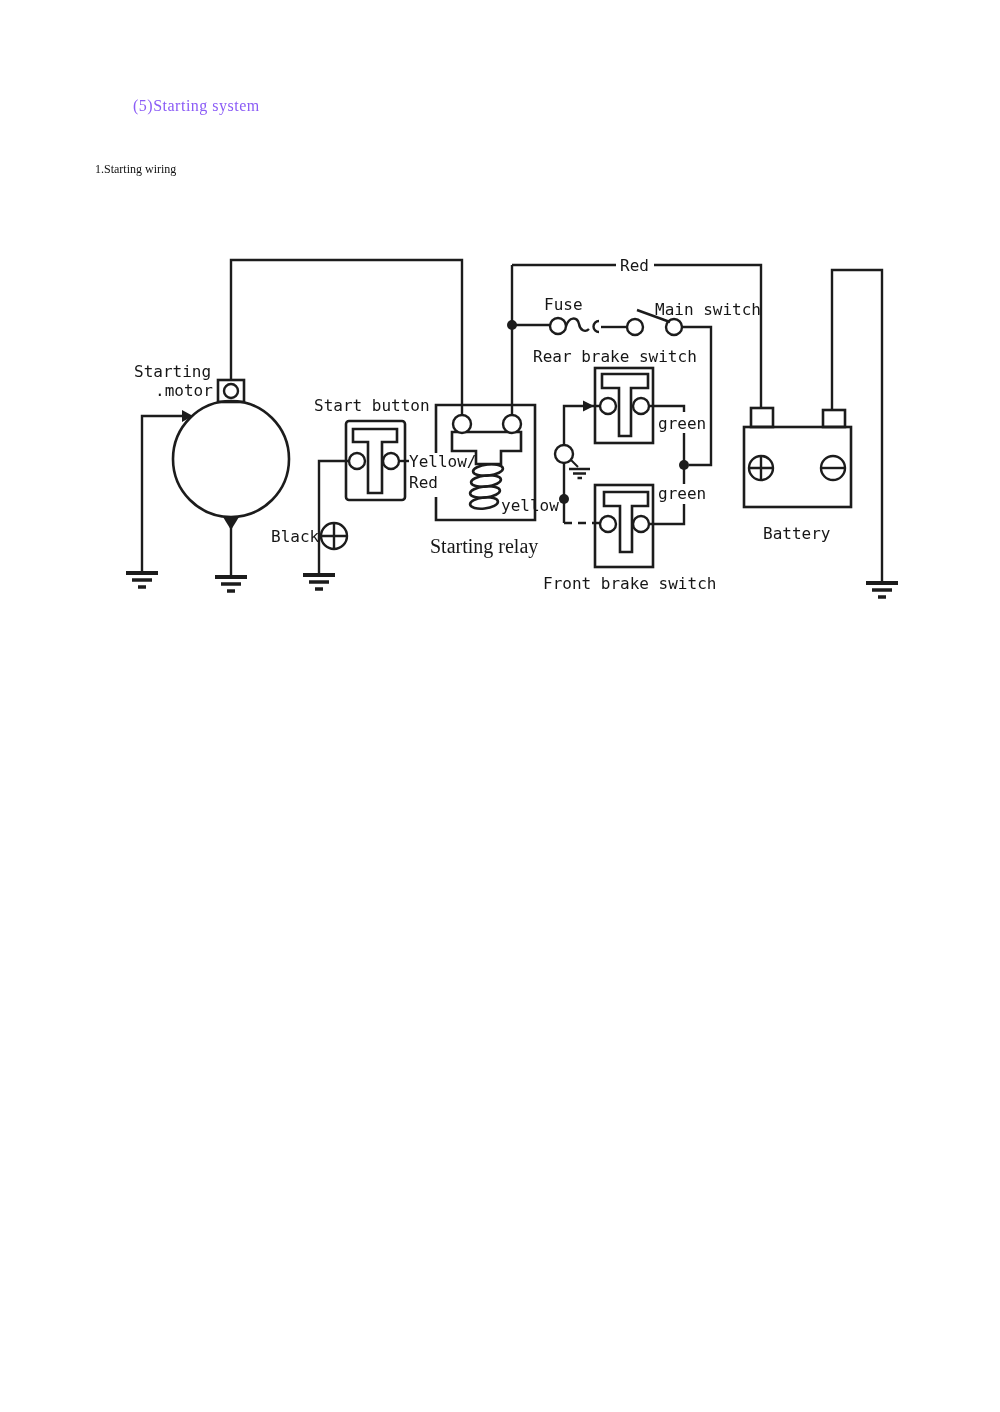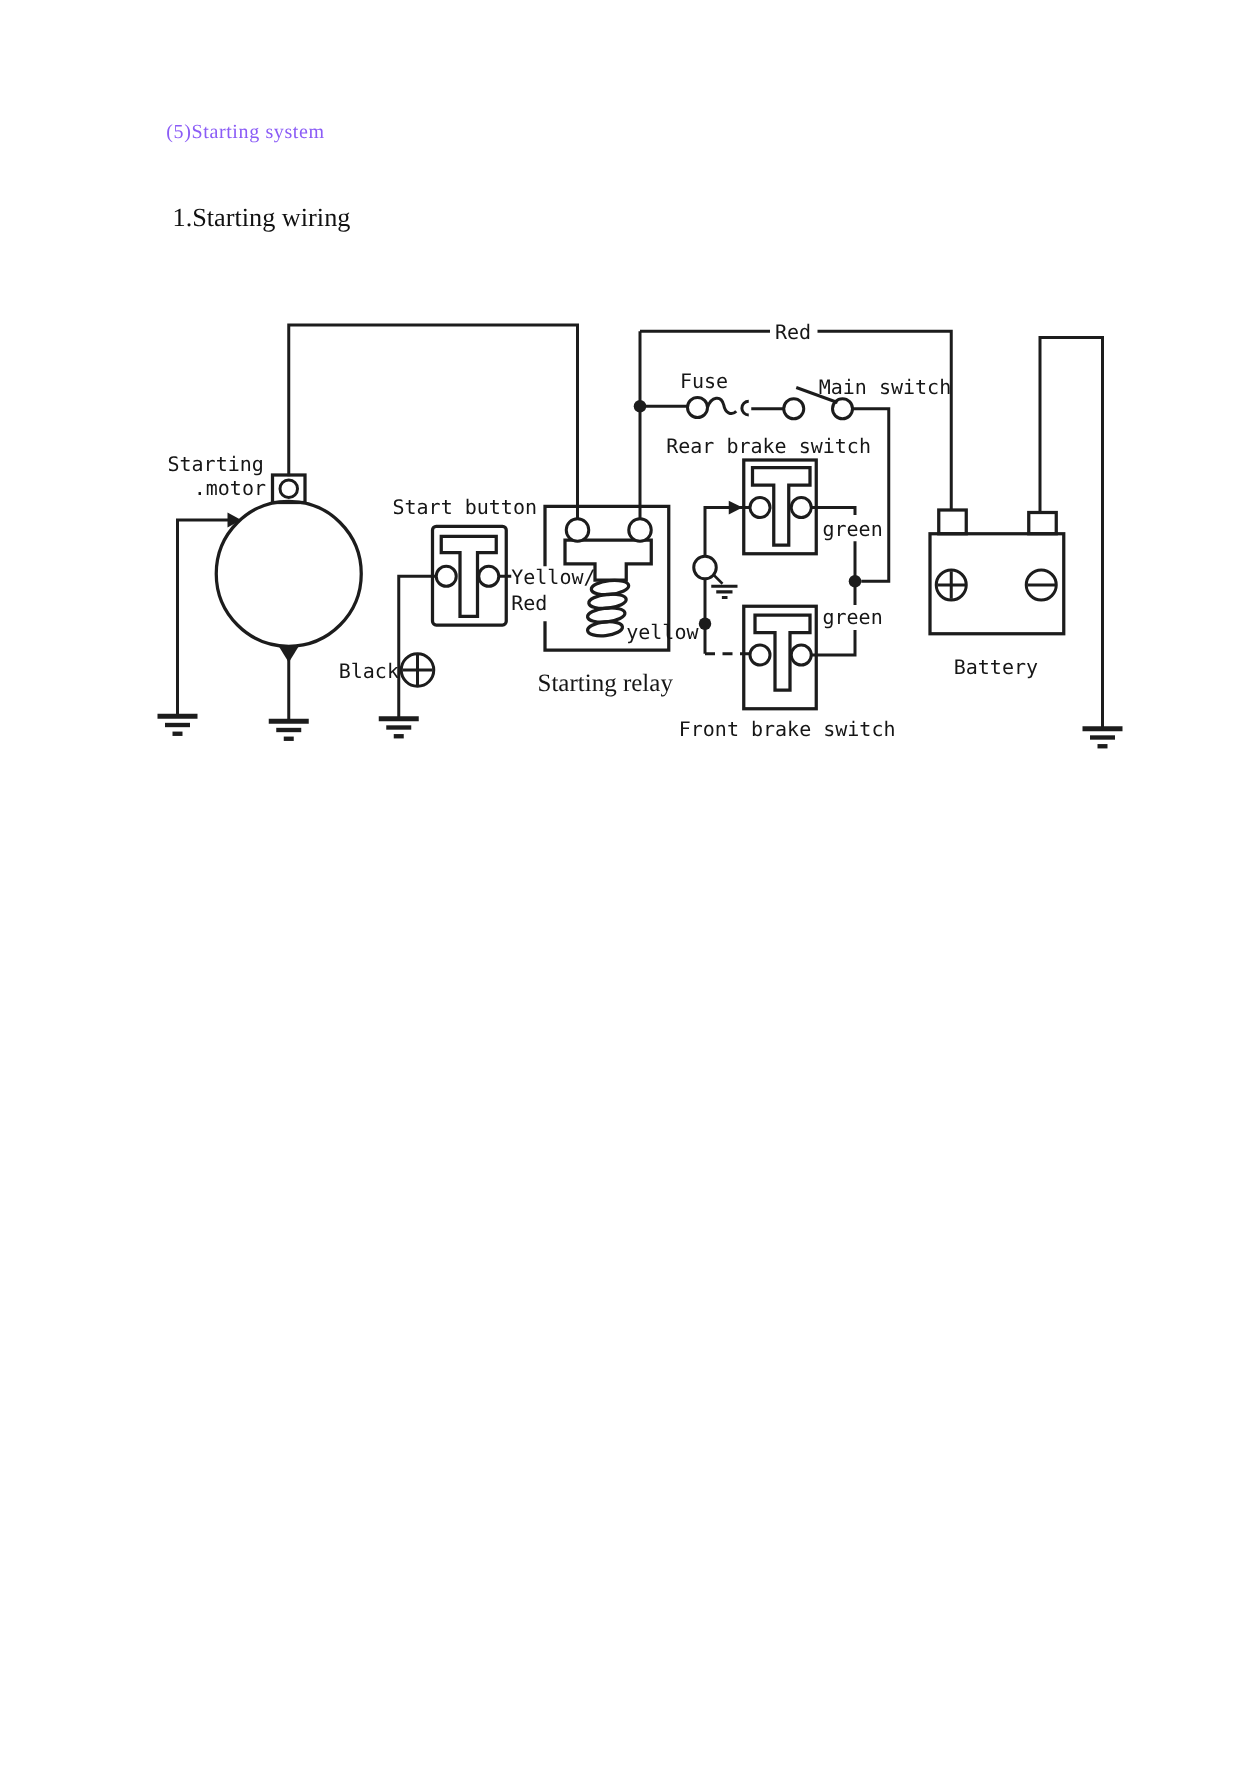--- a/index.html
+++ b/index.html
@@ -12,23 +12,22 @@
     overflow:hidden;
   }
   .doc-title{
     position:absolute;left:93px;top:97px;
     font-size:16px;color:#8b5cf6;letter-spacing:0.5px;
     font-family:"Liberation Serif", serif;
     margin-left:40px;
   }
   .doc-subtitle{
     position:absolute;left:95px;top:162px;
-    font-size:21px;color:#111;
+    font-size:12px;color:#111;
     font-family:"Liberation Serif", serif;
-    margin-left:43px;
   }
   svg.diagram{position:absolute;left:0;top:0;}
   .lbl{
     font-family:"DejaVu Sans Mono", monospace;
     font-size:16px;fill:#161616;
   }
   .lbl-serif{
     font-family:"Liberation Serif", serif;
     font-size:20px;fill:#161616;
   }

